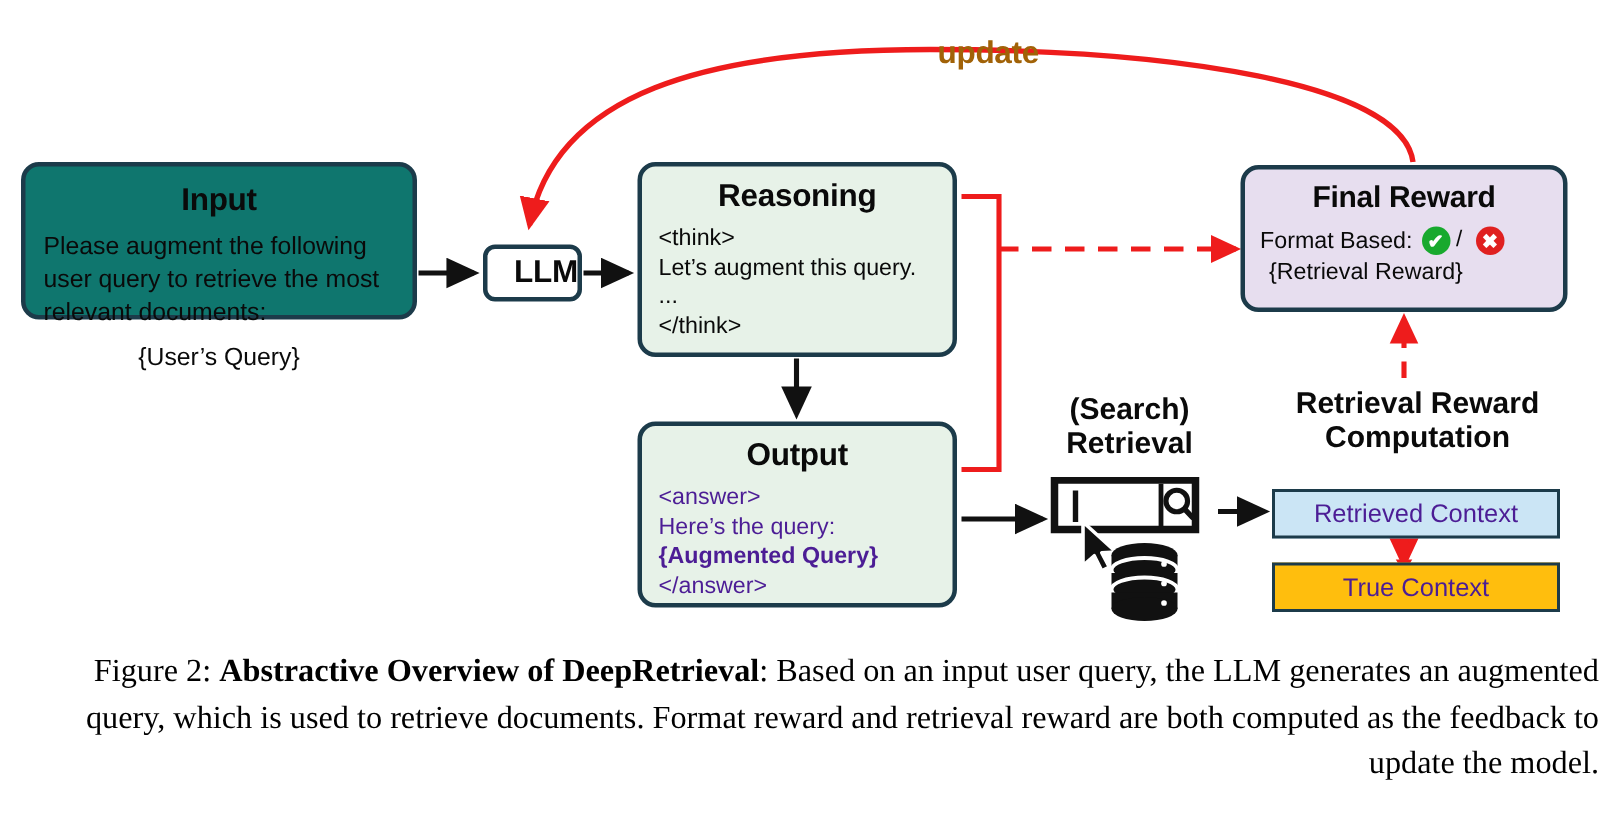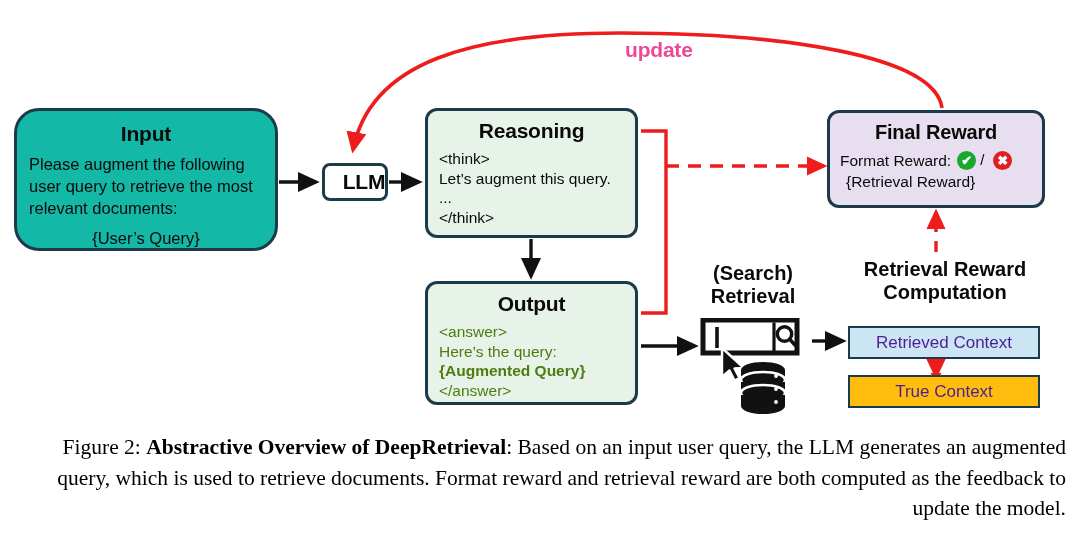--- a/index.html
+++ b/index.html
@@ -42,24 +42,23 @@
     text-align: center;
     color: #0a0a0a;
     letter-spacing: -0.2px;
   }
 
   
   #input-box {
     left: 14px;
     top: 108px;
     width: 264px;
-    height: 143px;
-    background: #14b8a6;
+    height: 105px;
+    background: #0f766e;
     padding: 6px 12px 0 12px;
-    border-radius: 25px;
   }
   #input-box .node-title { font-size: 21px; margin: 5px 0 7px 0; }
   #input-box .body-text {
     font-size: 16.5px;
     line-height: 1.34;
     color: #0a0a0a;
     text-align: left;
   }
   #input-box .query-slot {
     font-size: 16.5px;
@@ -107,21 +106,21 @@
     top: 281px;
     width: 213px;
     height: 124px;
     background: #e7f2e8;
     padding: 4px 11px 0 11px;
   }
   #output-box .node-title { font-size: 21px; margin: 4px 0 6px 0; }
   #output-box .body-text {
     font-size: 15.5px;
     line-height: 1.27;
-    color: #4d7c0f;
+    color: #4c1d95;
   }
   #output-box .bold-line { font-weight: bold; }
 
   
   #final-reward-box {
     left: 827px;
     top: 110px;
     width: 218px;
     height: 98px;
     background: #e7deef;
@@ -211,24 +210,24 @@
     top: 375px;
     width: 192px;
     height: 33px;
     background: #ffbe0d;
   }
 
   
   #update-label {
     position: absolute;
     left: 625px;
-    top: 38px;
+    top: 24px;
     font-size: 21px;
     font-weight: bold;
-    color: #ec4899;
+    color: #a16207;
     letter-spacing: -0.2px;
   }
 
   
   #caption {
     position: absolute;
     left: 14px;
     top: 432px;
     width: 1052px;
     font-family: "Liberation Serif", serif;
@@ -304,21 +303,21 @@
     <div class="node-title">Output</div>
     <div class="body-text">&lt;answer&gt;</div>
     <div class="body-text">Here’s the query:</div>
     <div class="body-text bold-line">{Augmented Query}</div>
     <div class="body-text">&lt;/answer&gt;</div>
   </div>
 
   <div id="final-reward-box" class="node">
     <div class="node-title">Final Reward</div>
     <div class="fr-line">
-      <span>Format Reward:</span>
+      <span>Format Based:</span>
       <span class="tick-badge">✔</span>
       <span class="slash-sep">/</span>
       <span class="cross-badge">✖</span>
     </div>
     <div class="fr-line2">{Retrieval Reward}</div>
   </div>
 
   <div id="retrieval-label">
     <div>(Search)</div>
     <div>Retrieval</div>

